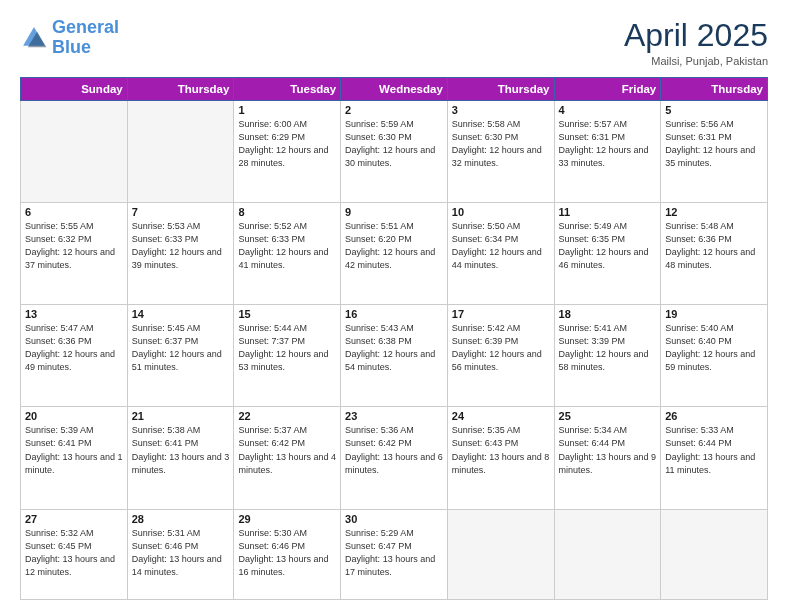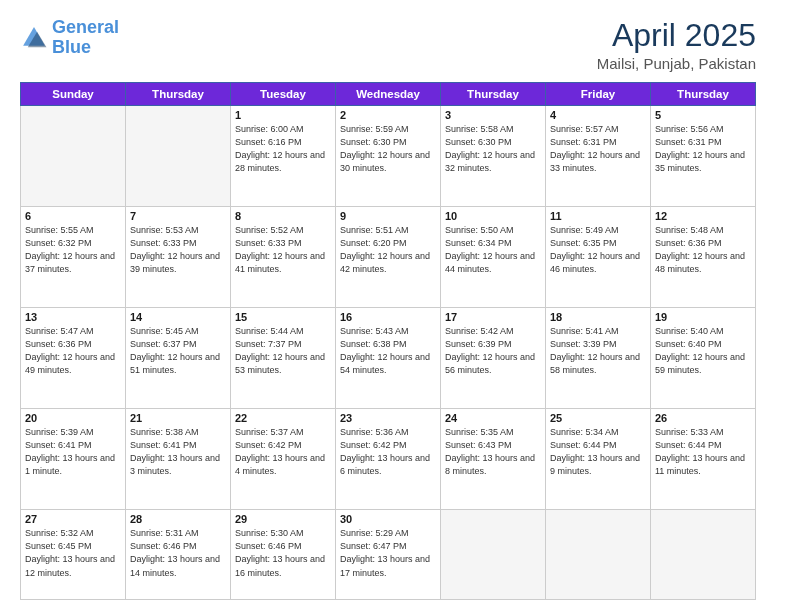--- a/index.html
+++ b/index.html
@@ -6,21 +6,21 @@
     body {
       width: 792px;
       height: 612px;
       font-family: Arial, sans-serif;
       background: #fff;
       overflow: hidden;
     }
     .page {
       width: 792px;
       height: 612px;
-      padding: 18px 36px 12px 20px;
+      padding: 18px 24px 12px 20px;
       display: flex;
       flex-direction: column;
       border-radius: 18px;
     }
     .header {
       display: flex;
       justify-content: space-between;
       align-items: flex-start;
       margin-bottom: 10px;
     }
@@ -45,38 +45,38 @@
     .title-block {
       text-align: right;
     }
     .month-title {
       font-size: 32px;
       font-weight: normal;
       color: #1a3a5c;
       line-height: 1.1;
     }
     .location {
-      font-size: 15px;
+      font-size: 11px;
       color: #555;
       margin-top: 2px;
     }
     .calendar {
       flex: 1;
       border: 1px solid #ccc;
       border-collapse: collapse;
       width: 100%;
       table-layout: fixed;
     }
     .calendar th {
-      background-color: #6d28d9;
+      background-color: #a21caf;
       color: white;
       font-size: 11.5px;
       font-weight: bold;
       padding: 5px 4px;
-      text-align: center;
+      text-align: right;
       border: 1px solid #3a60a8;
     }
     .calendar td {
       border: 1px solid #ccc;
       vertical-align: top;
       padding: 3px 4px;
       font-size: 9px;
       color: #333;
       background: #fff;
       height: 88px;
@@ -134,21 +134,21 @@
           <th>Thursday</th>
         </tr>
     </thead>
     <tbody id="calendar-body">
     <tr>
           <td class="empty"></td>
           <td class="empty"></td>
           <td>
             <span class="day-num">1</span>
             <div class="day-detail">Sunrise: 6:00 AM
-Sunset: 6:16 PM
+Sunset: 6:29 PM
 Daylight: 12 hours
 and 28 minutes.</div>
           </td>
           <td>
             <span class="day-num">2</span>
             <div class="day-detail">Sunrise: 5:59 AM
 Sunset: 6:30 PM
 Daylight: 12 hours
 and 30 minutes.</div>
           </td>

